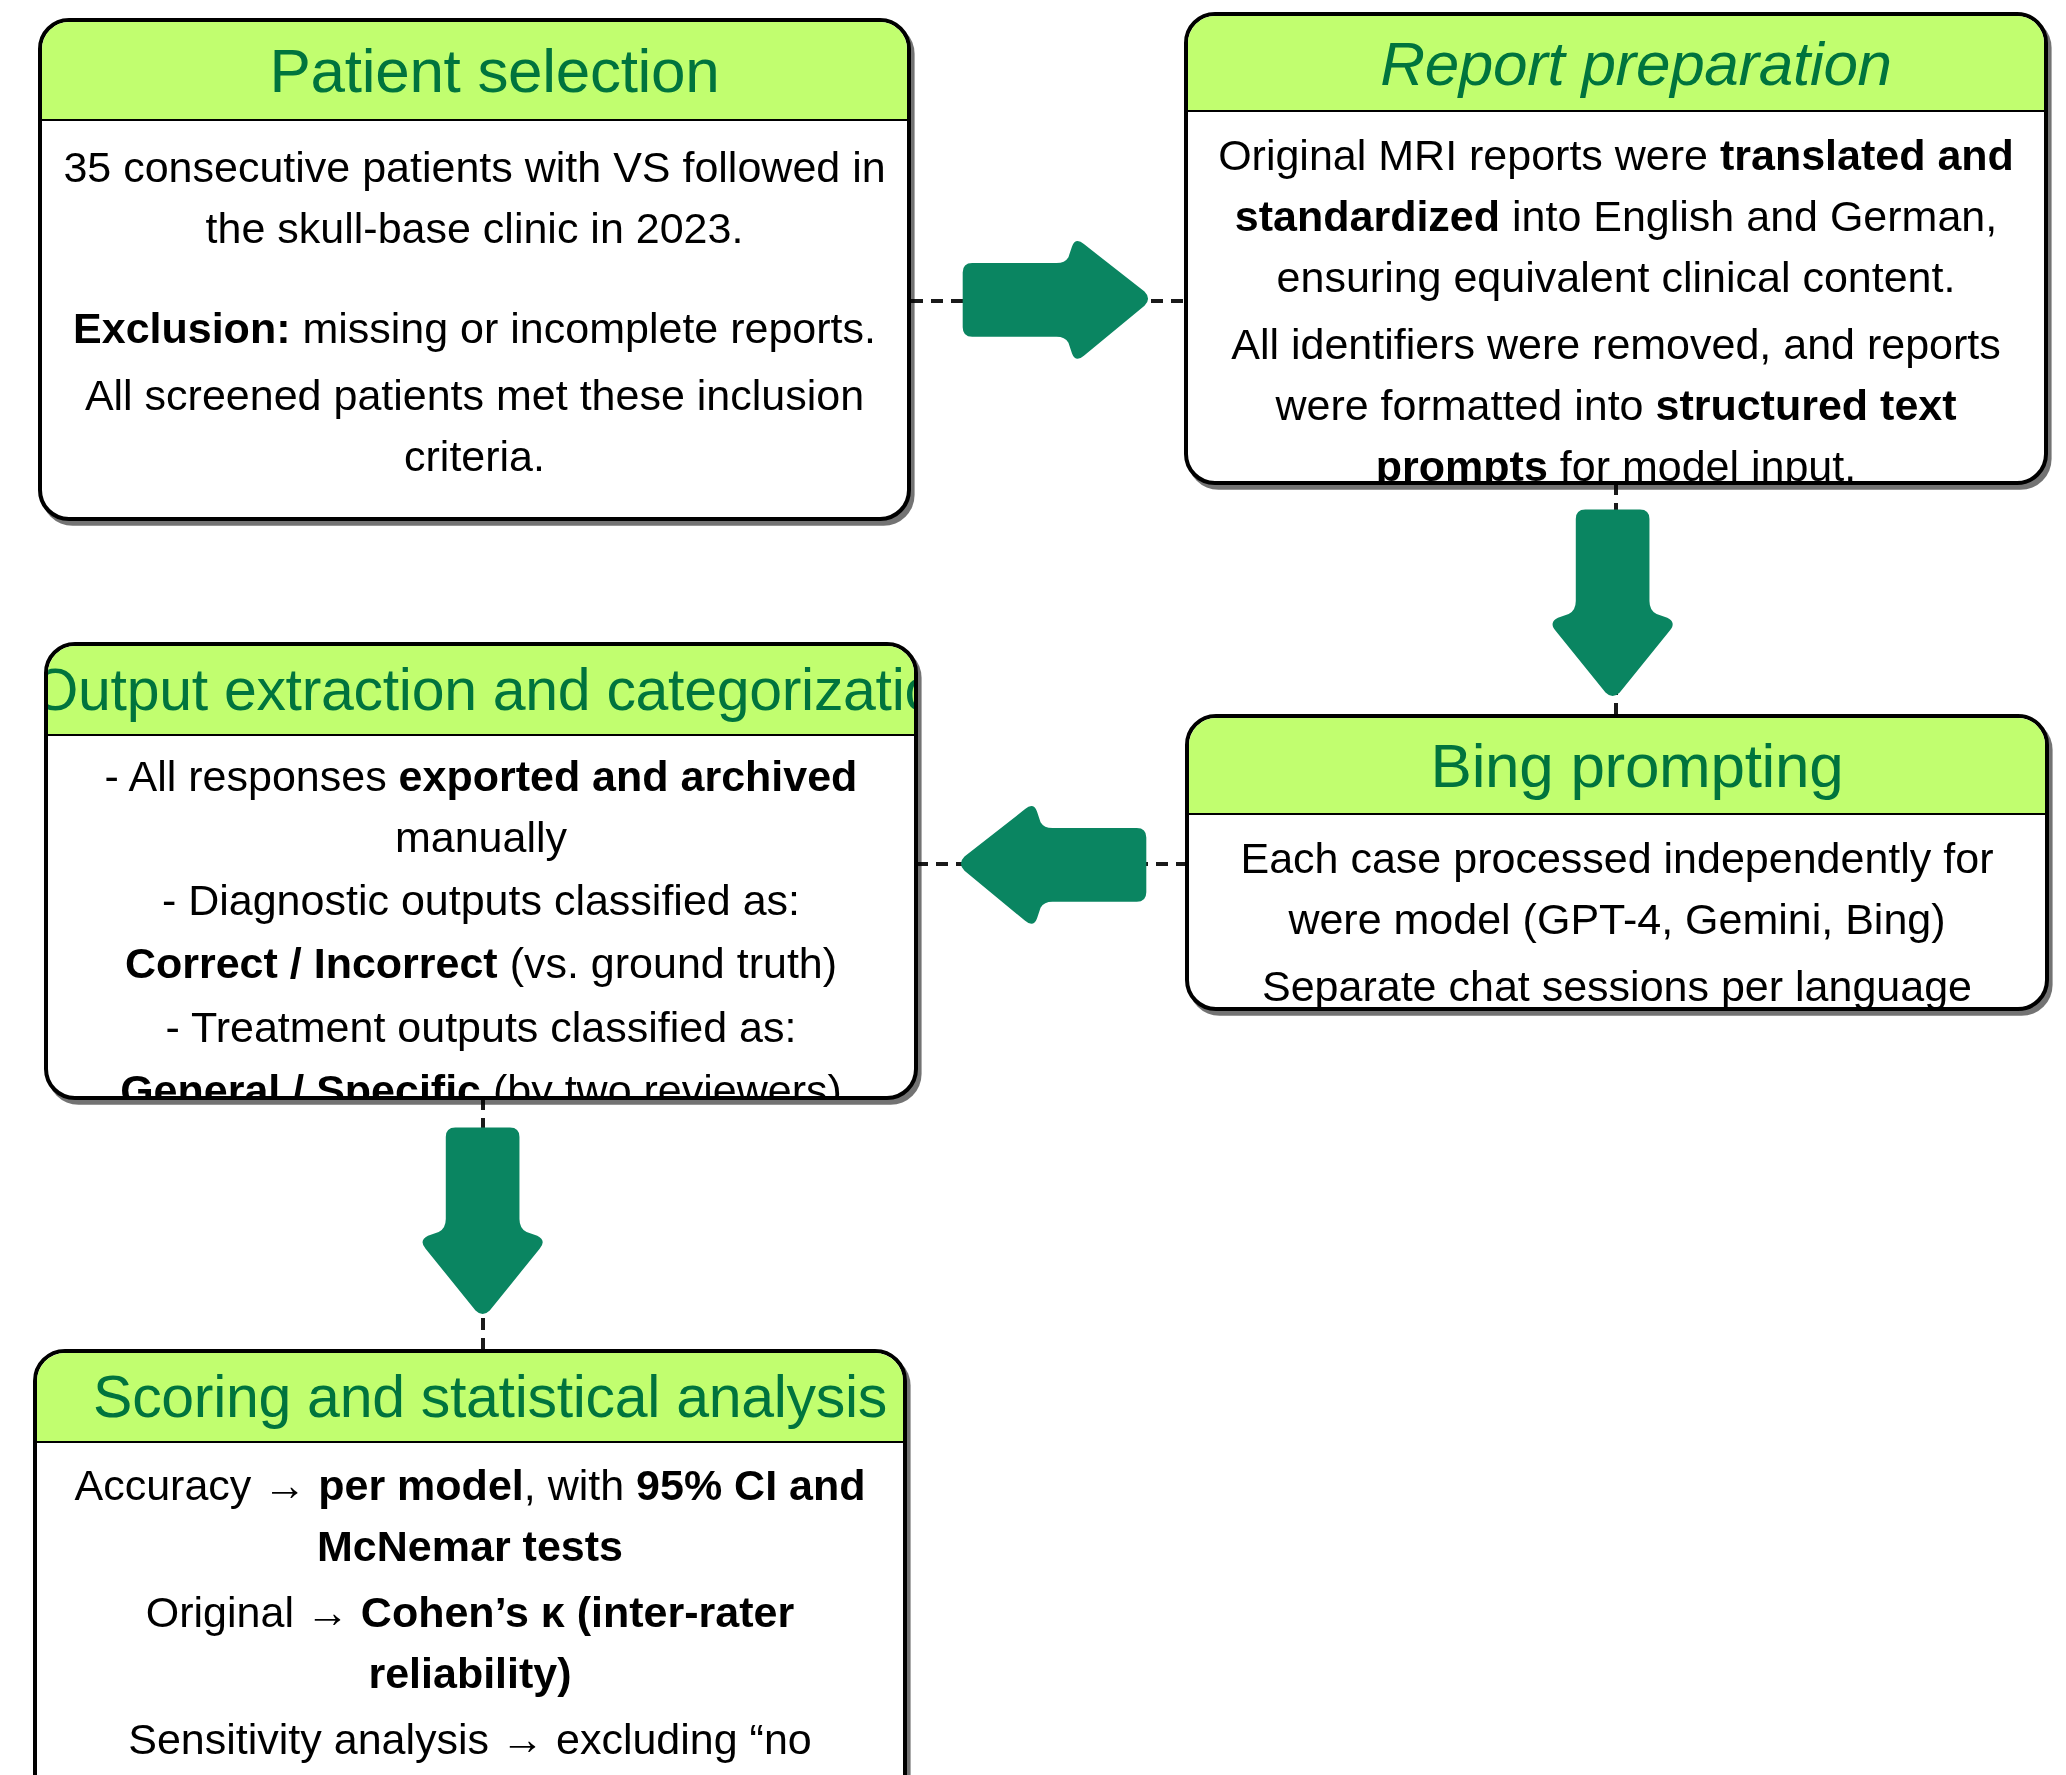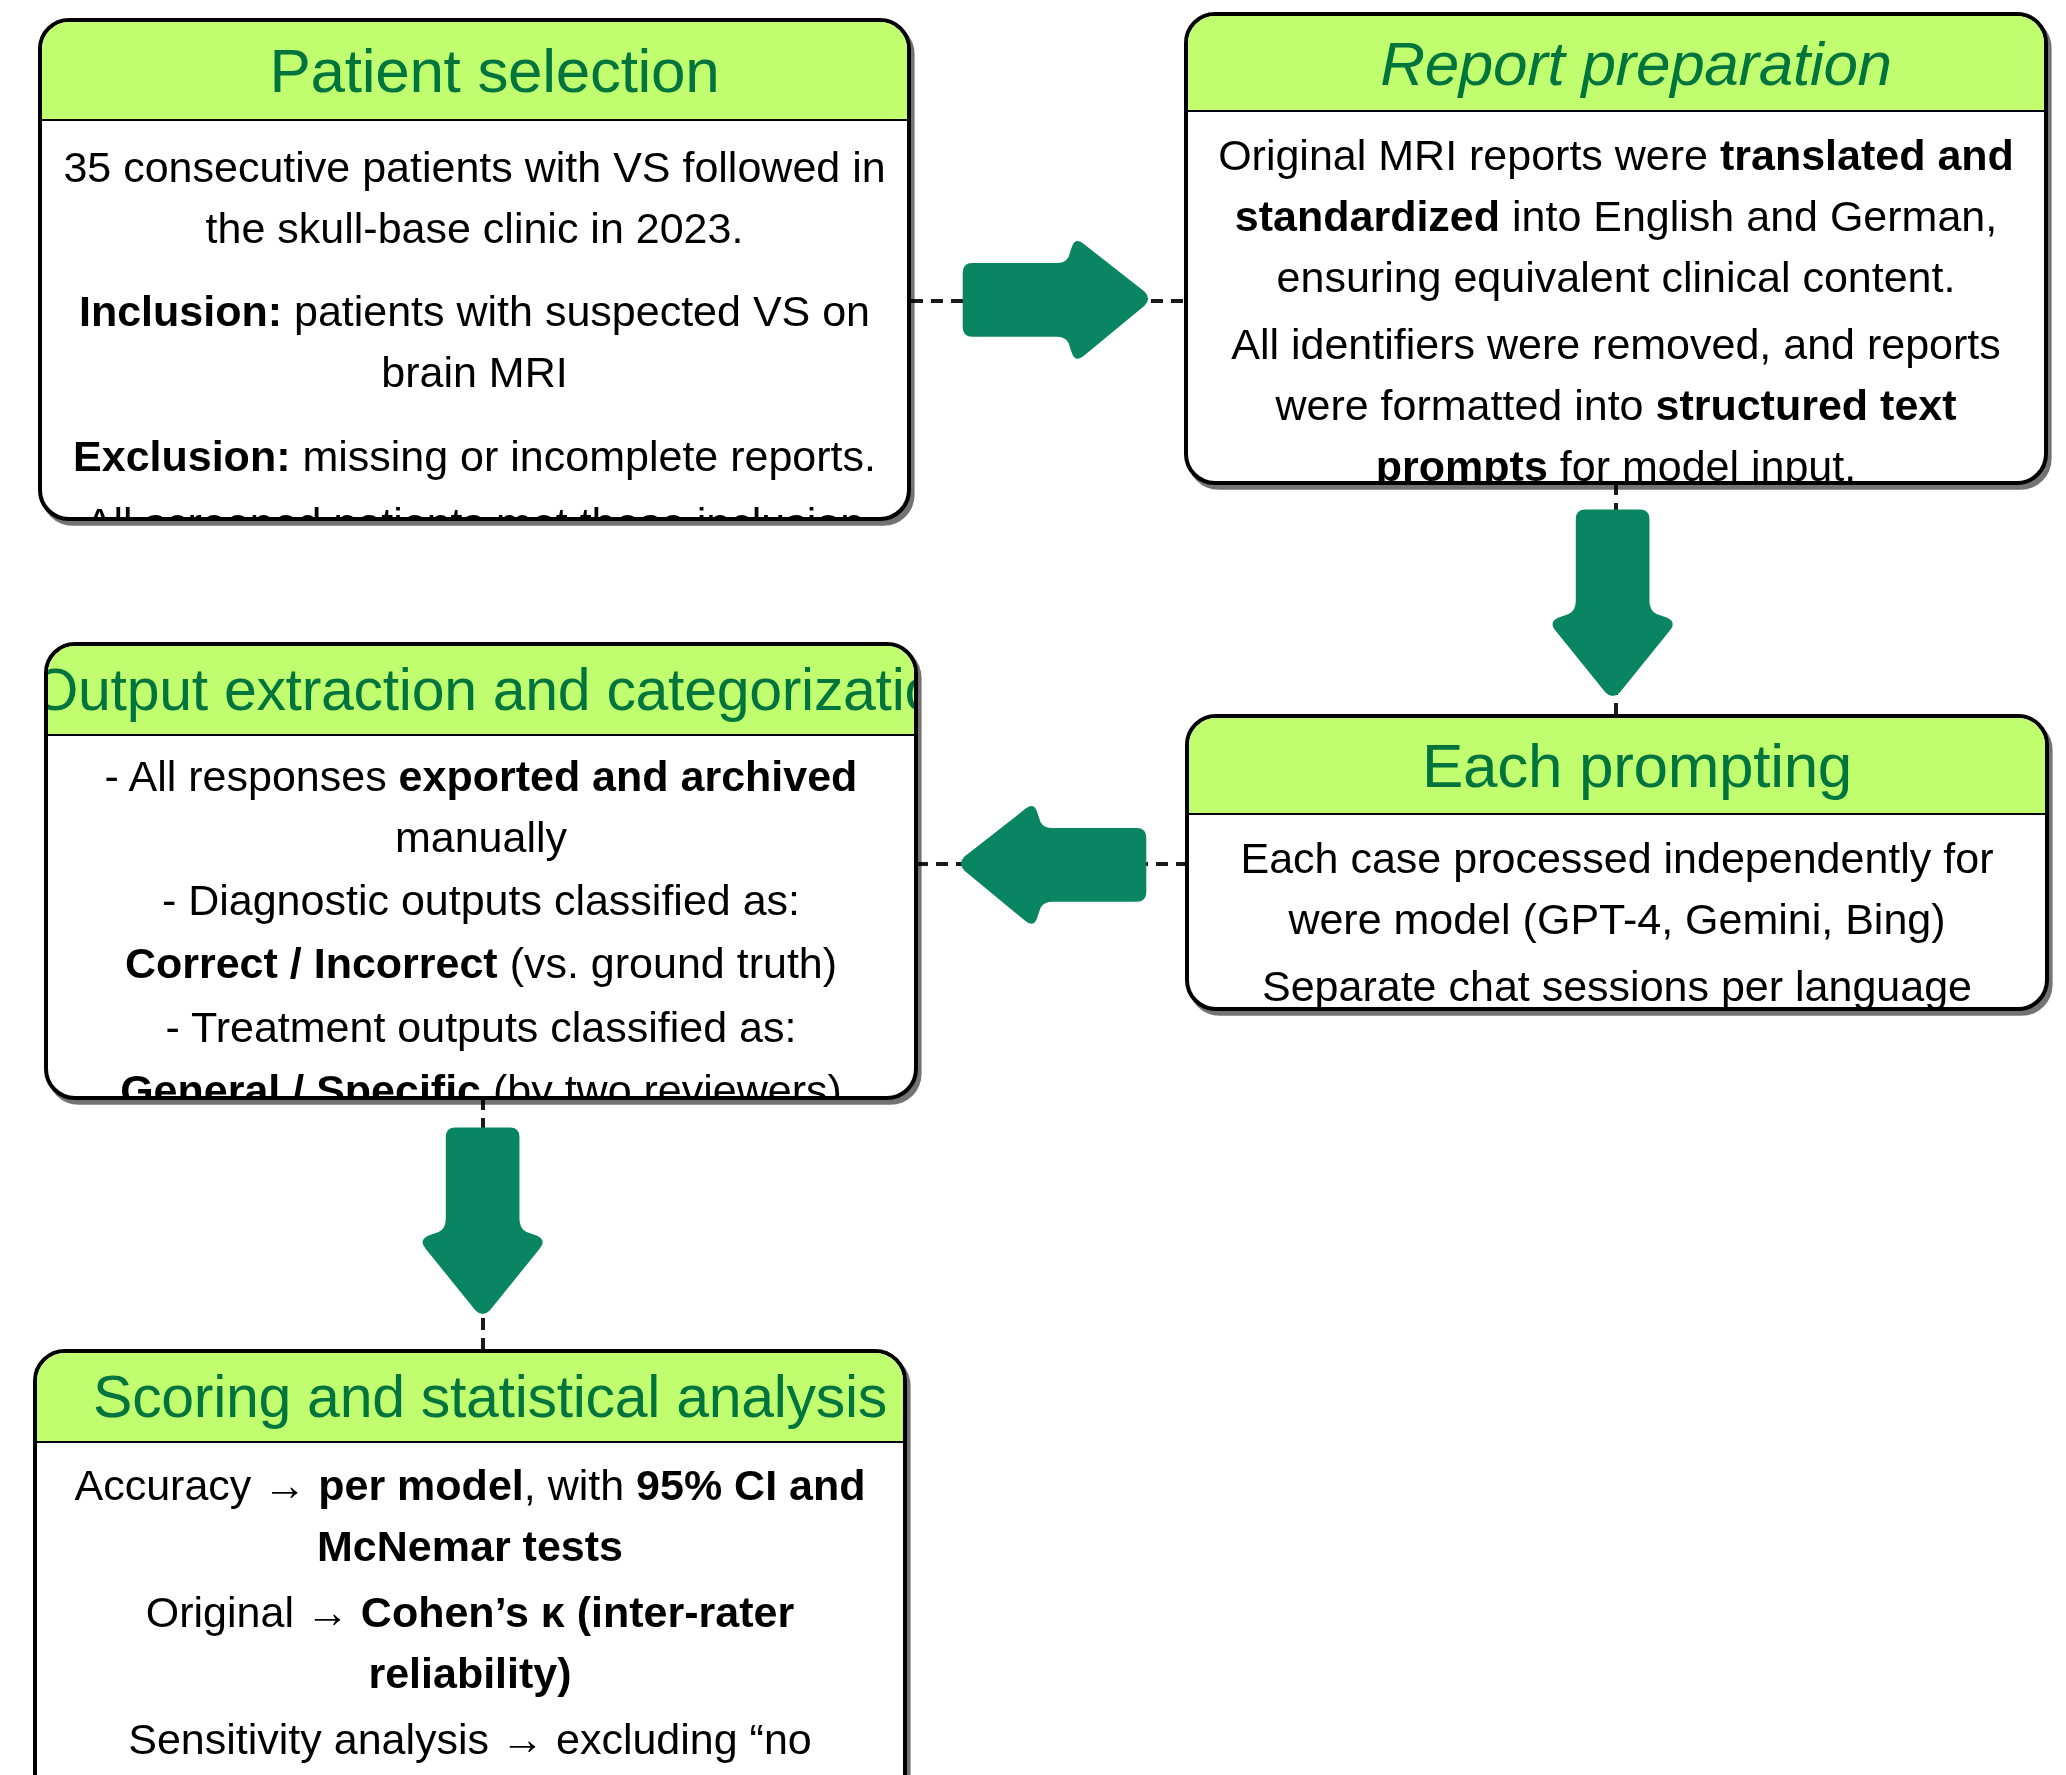--- a/index.html
+++ b/index.html
@@ -149,37 +149,36 @@
     <svg viewBox="0 0 232 340" xmlns="http://www.w3.org/2000/svg">
       <path d="M66 16 Q50 16 50 32 L50 170 Q50 186 38 192 L20 198 Q4 206 16 220 L100 324 Q112 336 124 324 L208 220 Q220 206 204 198 L186 192 Q174 186 174 170 L174 32 Q174 16 158 16 Z" fill="#0a8561"></path>
     </svg>
   </div>
 
   <div class="flow-box" id="box-patient-selection">
     <div class="box-header">Patient selection</div>
     <div class="box-body">
       <p><span>35 consecutive patients with VS followed  in the skull-base clinic in 2023.</span></p>
       <span class="sp"></span>
-      <p><b>Inclusion:</b><span> patients with suspected VS on brain MRI</span></p>
       <span class="sp"></span>
       <p><b>Exclusion:</b><span> missing or incomplete reports.</span></p>
       <p><span>All screened patients met these inclusion criteria.</span></p>
     </div>
   </div>
 
   <div class="flow-box" id="box-report-preparation">
     <div class="box-header">Report preparation</div>
     <div class="box-body">
       <p><span>Original MRI reports were </span><b>translated and standardized</b><span> into English and German, ensuring equivalent clinical content.</span></p>
       <p><span>All identifiers were removed, and reports were formatted into </span><b>structured text prompts</b><span> for model input.</span></p>
     </div>
   </div>
 
   <div class="flow-box" id="box-model-prompting">
-    <div class="box-header">Each prompting</div>
+    <div class="box-header">Bing prompting</div>
     <div class="box-body">
       <p>Each case processed independently for were model (GPT-4, Gemini, Bing)</p>
       <p>Separate chat sessions per language (EN/DE)</p>
     </div>
   </div>
 
   <div class="flow-box" id="box-output-extraction">
     <div class="box-header">Output extraction and categorization</div>
     <div class="box-body">
       <p><span>- All responses </span><b>exported and archived</b><span> manually</span></p>

